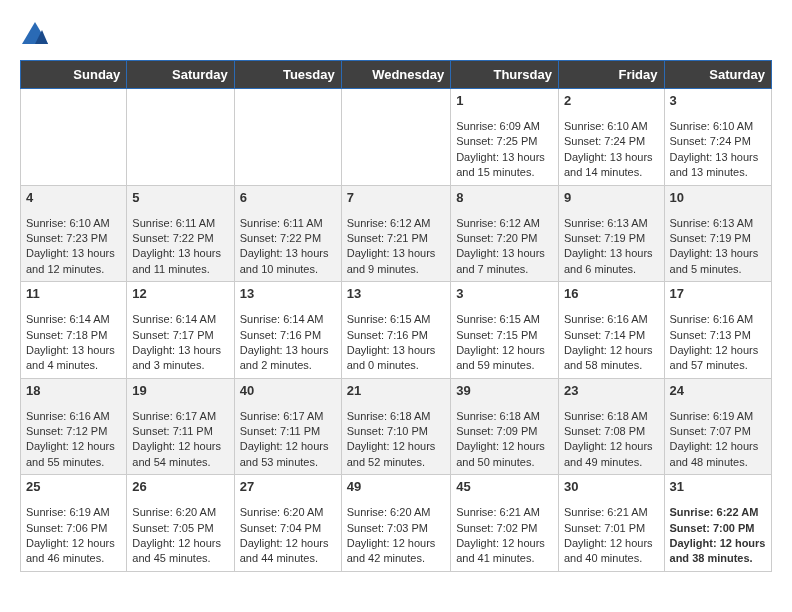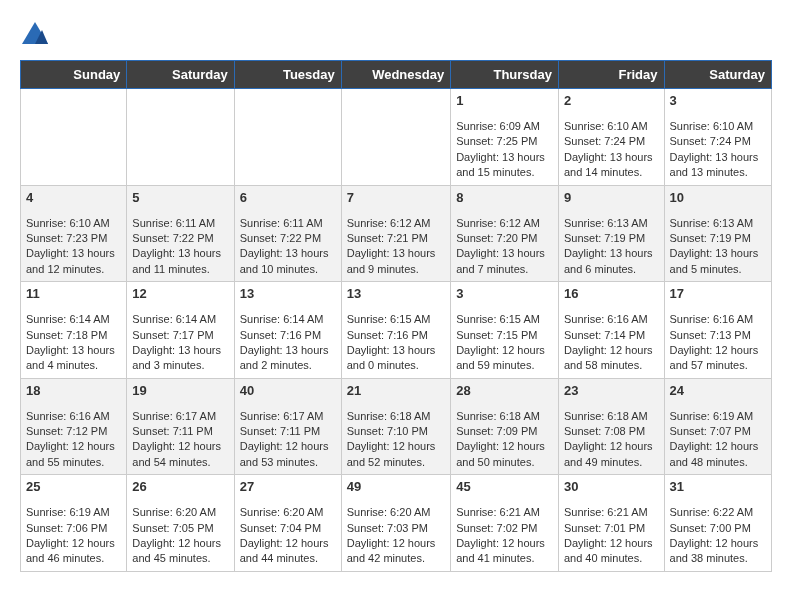--- a/index.html
+++ b/index.html
@@ -282,21 +282,21 @@
 and 53 minutes.</div>
         </td>
         <td>
           <span class="day-num">21</span>
           <div class="day-info" style="white-space: pre-line;">Sunrise: 6:18 AM
 Sunset: 7:10 PM
 Daylight: 12 hours
 and 52 minutes.</div>
         </td>
         <td>
-          <span class="day-num">28</span>
+          <span class="day-num">39</span>
           <div class="day-info" style="white-space: pre-line;">Sunrise: 6:18 AM
 Sunset: 7:09 PM
 Daylight: 12 hours
 and 50 minutes.</div>
         </td>
         <td>
           <span class="day-num">23</span>
           <div class="day-info" style="white-space: pre-line;">Sunrise: 6:18 AM
 Sunset: 7:08 PM
 Daylight: 12 hours
@@ -348,20 +348,20 @@
         </td>
         <td>
           <span class="day-num">30</span>
           <div class="day-info" style="white-space: pre-line;">Sunrise: 6:21 AM
 Sunset: 7:01 PM
 Daylight: 12 hours
 and 40 minutes.</div>
         </td>
         <td>
           <span class="day-num">31</span>
-          <div class="day-info" style="white-space: pre-line;">Sunrise: 6:22 AM
+          <div class="day-info" style="white-space: pre-line; font-weight: bold;">Sunrise: 6:22 AM
 Sunset: 7:00 PM
 Daylight: 12 hours
 and 38 minutes.</div>
         </td>
       </tr>
     </tbody>
 </table>
 
 </body></html>

